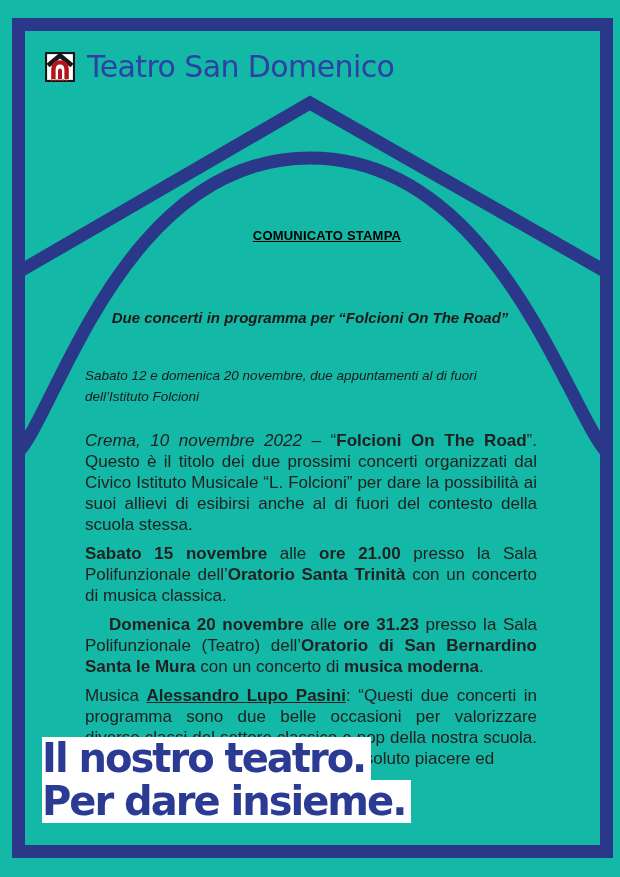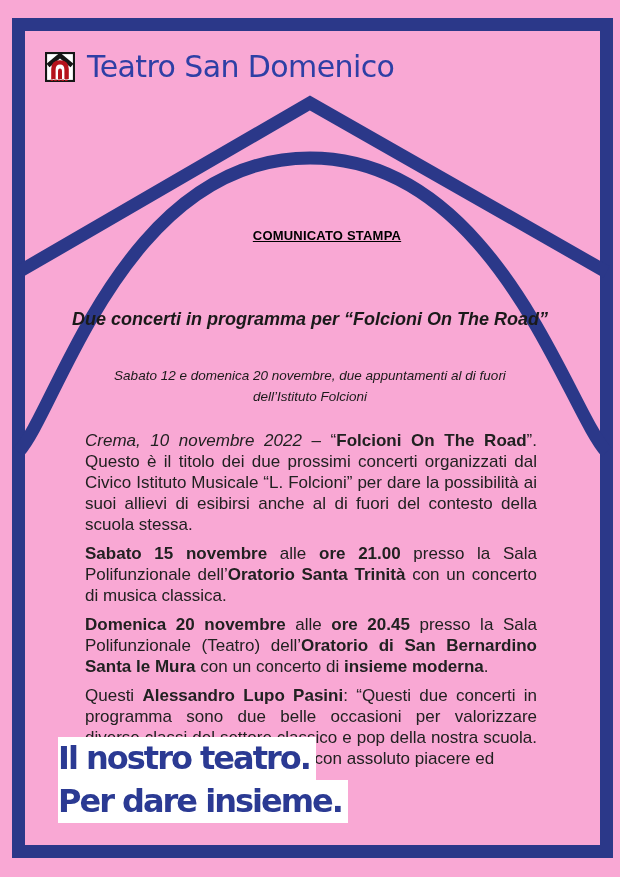--- a/index.html
+++ b/index.html
@@ -7,21 +7,21 @@
     --brand-blue:#2e3fa5;
     --tagline-blue:#2b3a93;
     --logo-red:#b5121b;
     --logo-black:#161616;
     --body-text:#212121;
   }
   html,body{margin:0;padding:0;background:#ffffff;}
   .page{
     position:relative;
     width:620px;height:877px;
-    background:#f9a8d4;
+    background:#14b8a6;
     overflow:hidden;
     font-family:"Liberation Sans", sans-serif;
   }
   
   .deco{position:absolute;left:0;top:0;width:620px;height:877px;z-index:1;}
   .deco .frame, .deco .roof, .deco .arch{fill:none;stroke:var(--frame-blue);stroke-width:13;}
   .deco .roof{stroke-linejoin:miter;}
   
   .header{position:absolute;left:45px;top:52px;z-index:3;display:flex;align-items:center;}
   .logo{width:30px;height:30px;display:block;}
@@ -33,42 +33,41 @@
     line-height:30px;white-space:nowrap;
   }
   
   .press-label{
     position:absolute;left:0;top:228px;width:620px;z-index:3;
     text-align:center;font-size:13px;font-weight:bold;color:#000;padding-left:17px;
   }
   .press-label span{text-decoration:underline;letter-spacing:0.2px;}
   .doc-title{
     position:absolute;left:60px;top:309px;width:500px;z-index:3;
-    text-align:center;font-size:18px;font-weight:bold;font-style:italic;color:#1a1a1a;
+    text-align:center;font-size:15px;font-weight:bold;font-style:italic;color:#1a1a1a;
   }
   .doc-subtitle{
     position:absolute;left:85px;top:365px;width:450px;z-index:3;
-    text-align:center;font-size:13.5px;font-style:italic;color:#1a1a1a;line-height:21px;
+    text-align:left;font-size:13.5px;font-style:italic;color:#1a1a1a;line-height:21px;
   }
   
   .body-copy{
     position:absolute;left:85px;top:430px;width:452px;z-index:3;
     font-size:17px;line-height:21px;color:var(--body-text);
     text-align:justify;
   }
   .body-copy p{margin:0 0 8px 0;}
   
   .tagline{
     position:absolute;left:42px;top:737px;z-index:4;
     color:var(--tagline-blue);
     font-family:"DejaVu Sans", sans-serif;
-    font-weight:bold;font-size:32px;line-height:43px;letter-spacing:-2px;
+    font-weight:bold;font-size:40px;line-height:43px;letter-spacing:-2px;
     white-space:nowrap;
     background:transparent;
-    margin-left:16px;
   }
   .tagline div{background:#ffffff;display:inline-block;padding-right:6px;}
 </style>
 </head>
 <body>
 
 <div class="page">
 
   <svg class="deco" viewBox="0 0 620 877" aria-hidden="true">
     <rect class="frame" x="18.5" y="24.5" width="588" height="827"></rect>
@@ -97,22 +96,22 @@
   <div class="press-label">
     <span>COMUNICATO STAMPA</span>
   </div>
 
   <div class="doc-title">Due concerti in programma per “Folcioni On The Road”</div>
   <div class="doc-subtitle">Sabato 12 e domenica 20 novembre, due appuntamenti al di fuori dell’Istituto Folcioni</div>
 
   <div class="body-copy">
     <p><span style="font-style: italic;">Crema, 10 novembre 2022</span><span> – “</span><span style="font-weight: bold;">Folcioni On The Road</span><span>”. Questo è il titolo dei due prossimi concerti organizzati dal Civico Istituto Musicale “L. Folcioni” per dare la possibilità ai suoi allievi di esibirsi anche al di fuori del contesto della scuola stessa.</span></p>
     <p><span style="font-weight: bold;">Sabato 15 novembre</span><span> alle </span><span style="font-weight: bold; margin-top: 6px;">ore 21.00</span><span> presso la Sala Polifunzionale dell’</span><span style="font-weight: bold;">Oratorio Santa Trinità</span><span> con un concerto di </span><span style="font-weight: normal;">musica classica</span><span>.</span></p>
-    <p><span style="font-weight: bold;">Domenica 20 novembre</span><span> alle </span><span style="font-weight: bold;">ore 20.45</span><span> presso la Sala Polifunzionale (Teatro) dell’</span><span style="font-weight: bold;">Oratorio di San Bernardino Santa le Mura</span><span> con un concerto di </span><span style="font-weight: bold;">insieme moderna</span><span>.</span></p>
-    <p><span>Questi </span><span style="font-weight: bold;">Alessandro Lupo Pasini</span><span>: “Questi due concerti in programma sono due belle occasioni per valorizzare diverse classi del settore classico e pop della nostra scuola. Occasioni che noi accogliamo con assoluto piacere ed</span></p>
+    <p><span style="font-weight: bold; margin-left: 24px;">Domenica 20 novembre</span><span> alle </span><span style="font-weight: bold;">ore 31.23</span><span> presso la Sala Polifunzionale (Teatro) dell’</span><span style="font-weight: bold;">Oratorio di San Bernardino Santa le Mura</span><span> con un concerto di </span><span style="font-weight: bold;">musica moderna</span><span>.</span></p>
+    <p><span>Musica </span><span style="font-weight: bold; text-decoration: underline;">Alessandro Lupo Pasini</span><span>: “Questi due concerti in programma sono due belle occasioni per valorizzare diverse classi del settore classico e pop della nostra scuola. Occasioni che noi accogliamo con assoluto piacere ed</span></p>
   </div>
 
   <div class="tagline">
     <div>Il nostro teatro.</div><br>
     <div>Per dare insieme.</div>
   </div>
 
 </div>
 
 </body></html>

